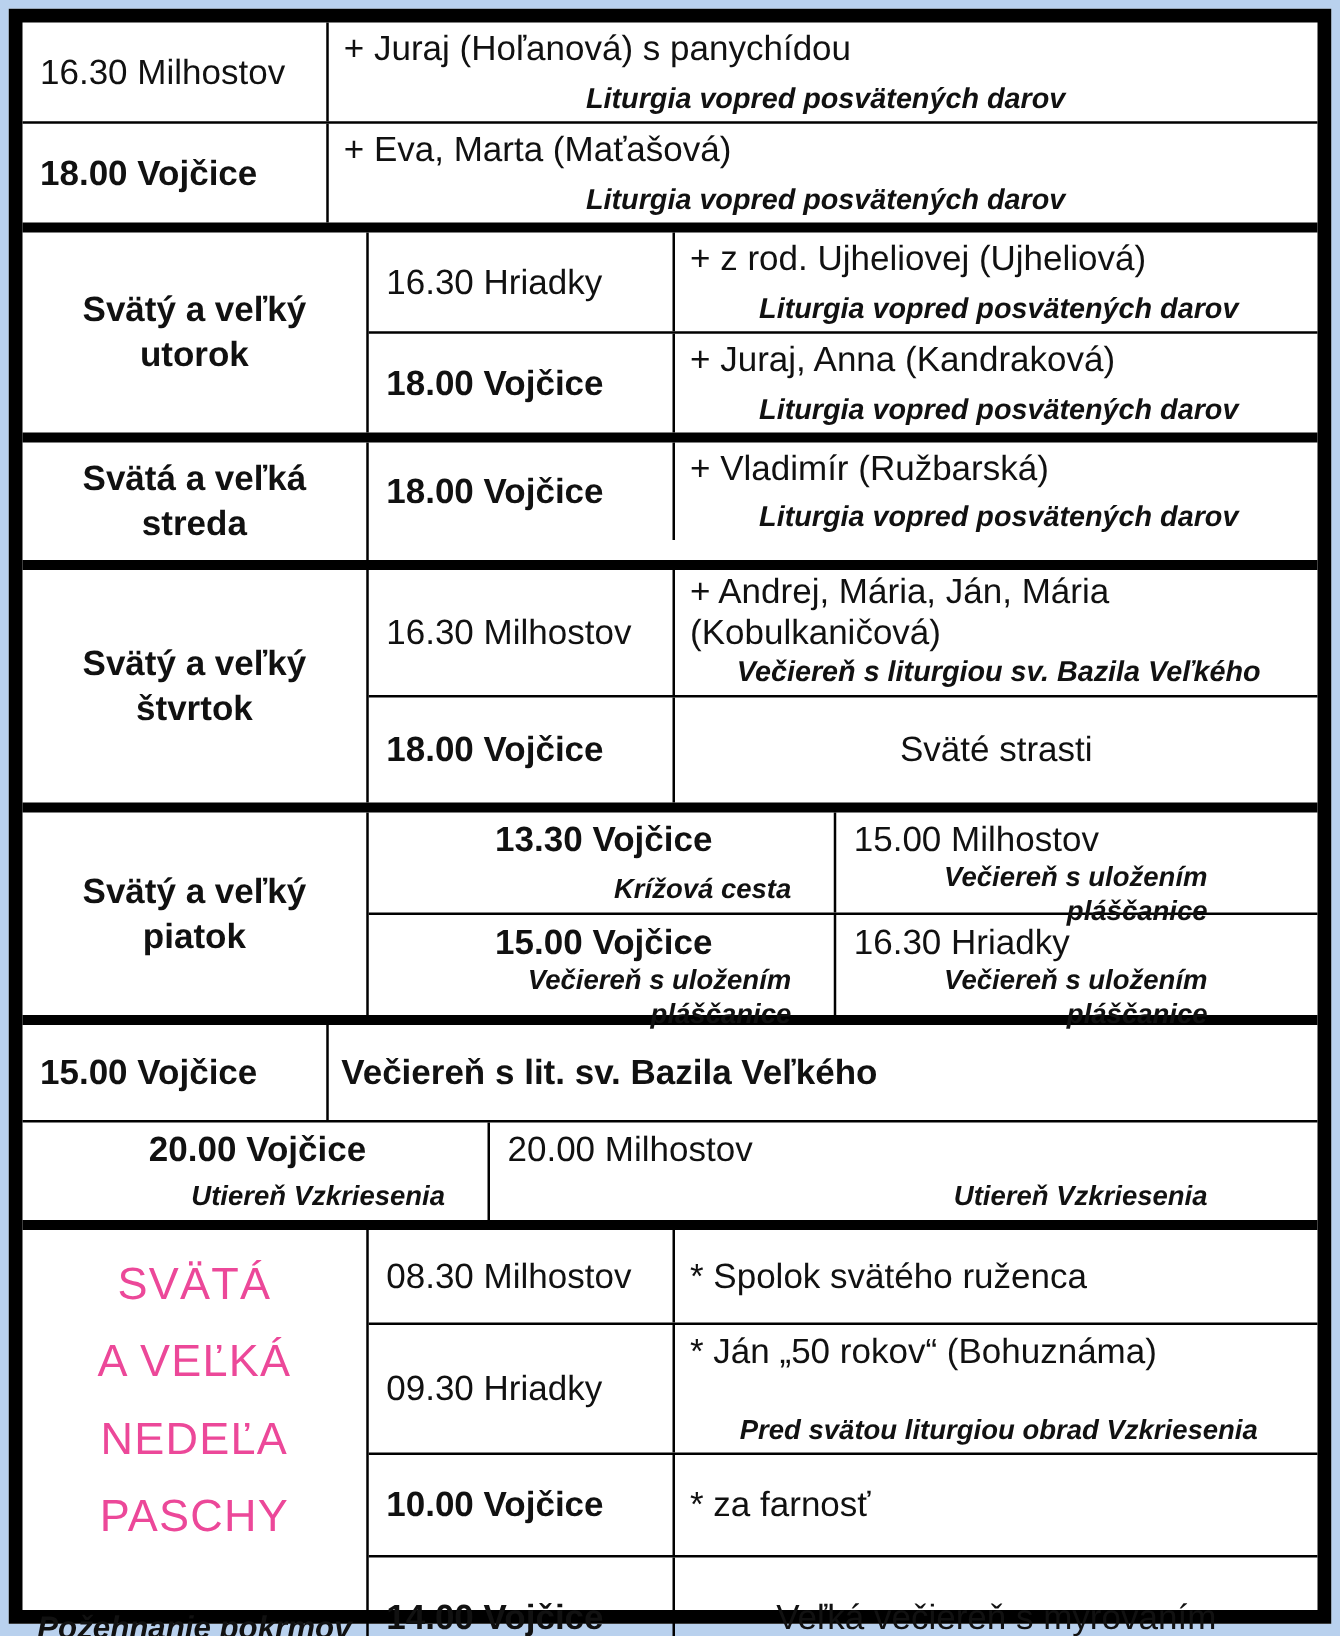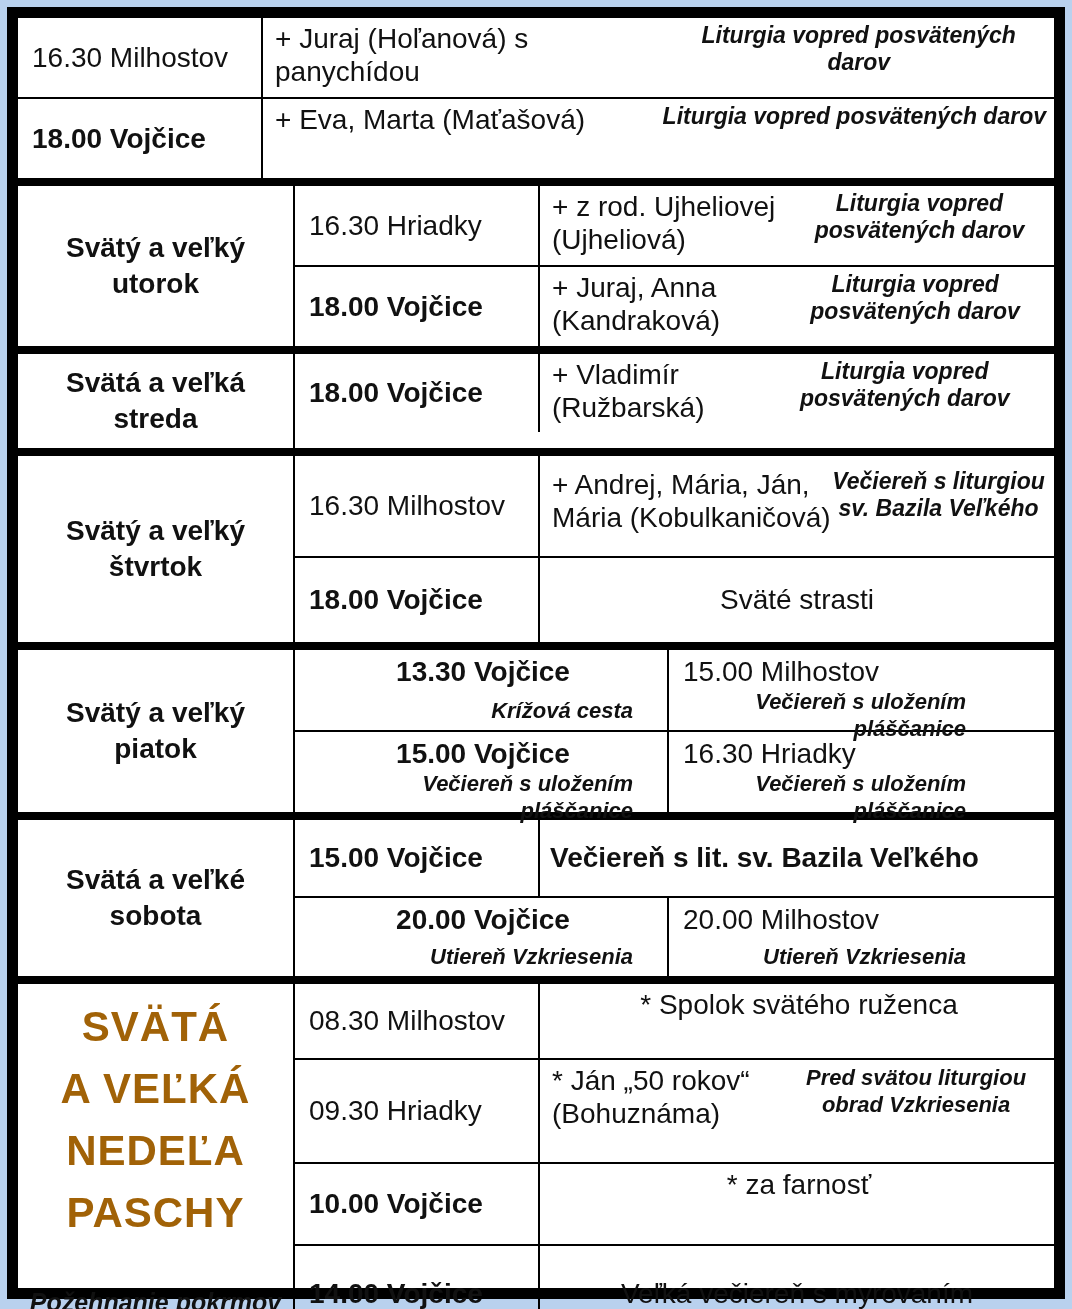--- a/index.html
+++ b/index.html
@@ -30,21 +30,21 @@
   .content{flex:1;display:flex;flex-direction:column;min-width:0;}
   .subrow{display:flex;border-bottom:2px solid #000;box-sizing:border-box;flex:0 0 auto;min-width:0;}
   .subrow:last-child{border-bottom:none;}
   .timecell{
     width:245px;box-sizing:border-box;border-right:2px solid #000;
     display:flex;align-items:center;padding-left:14px;
     font-size:28px;white-space:nowrap;
   }
   .bold{font-weight:700;text-align:center;}
   .desccell{
-    flex:1;box-sizing:border-box;display:flex;
+    flex:1;box-sizing:border-box;display:flex;flex-direction:column;
     justify-content:space-between;padding:4px 8px 5px 12px;min-width:0;
   }
   .desccell.solo{justify-content:center;}
   .main{font-size:28px;line-height:33px;}
   .sub{font-size:23px;line-height:27px;font-weight:700;font-style:italic;text-align:center;}
   .centerdesc{
     flex:1;display:flex;align-items:center;justify-content:center;
     font-weight:400;font-size:28px;box-sizing:border-box;padding:0 8px;
   }
   .leftdesc{
@@ -58,22 +58,22 @@
   }
   .combo.left{width:374px;border-right:2px solid #000;}
   .combo.right{flex:1;}
   .combo .t{font-size:28px;line-height:33px;white-space:nowrap;}
   .combo .sub{font-size:22px;text-align:right;}
   .combo.left .sub{padding-right:24px;}
   .combo.right .sub{padding-right:78px;}
   
   .daycell.sunday{justify-content:flex-start;}
   .feast-title{
-    margin-top:12px;color:#a16207;font-weight:700;
-    font-size:42px;line-height:62px;letter-spacing:1px;
+    margin-top:12px;color:#ec4899;font-weight:400;
+    font-size:36px;line-height:62px;letter-spacing:1px;
   }
   .feast-note{
     margin-top:auto;padding-bottom:22px;
     font-size:25px;font-weight:700;font-style:italic;color:#111;
   }
   .sub.small{font-size:22px;}
 </style>
 </head>
 <body>
 
@@ -147,21 +147,21 @@
 
   <div class="row" style="height:194px">
     <div class="daycell">
       <span>Svätý a veľký štvrtok</span>
     </div>
     <div class="content">
       <div class="subrow" style="height:102px">
         <div class="timecell">
           <span>16.30 Milhostov</span>
         </div>
-        <div class="desccell" style="padding-top:12px">
+        <div class="desccell" style="padding-top:0">
           <div class="main">+ Andrej, Mária, Ján, Mária (Kobulkaničová)</div>
           <div class="sub">Večiereň s liturgiou sv. Bazila Veľkého</div>
         </div>
       </div>
       <div class="subrow" style="height:84px">
         <div class="timecell bold">
           <span>18.00 Vojčice</span>
         </div>
         <div class="centerdesc">Sväté strasti</div>
       </div>
@@ -190,23 +190,20 @@
         </div>
         <div class="combo right">
           <div class="t">16.30 Hriadky</div>
           <div class="sub">Večiereň s uložením pláščanice</div>
         </div>
       </div>
     </div>
   </div>
 
   <div class="row" style="height:164px">
-    <div class="daycell">
-      <span>Svätá a veľké sobota</span>
-    </div>
     <div class="content">
       <div class="subrow" style="height:78px">
         <div class="timecell bold">
           <span>15.00 Vojčice</span>
         </div>
         <div class="leftdesc">Večiereň s lit. sv. Bazila Veľkého</div>
       </div>
       <div class="subrow" style="height:78px">
         <div class="combo left">
           <div class="t bold">20.00 Vojčice</div>

